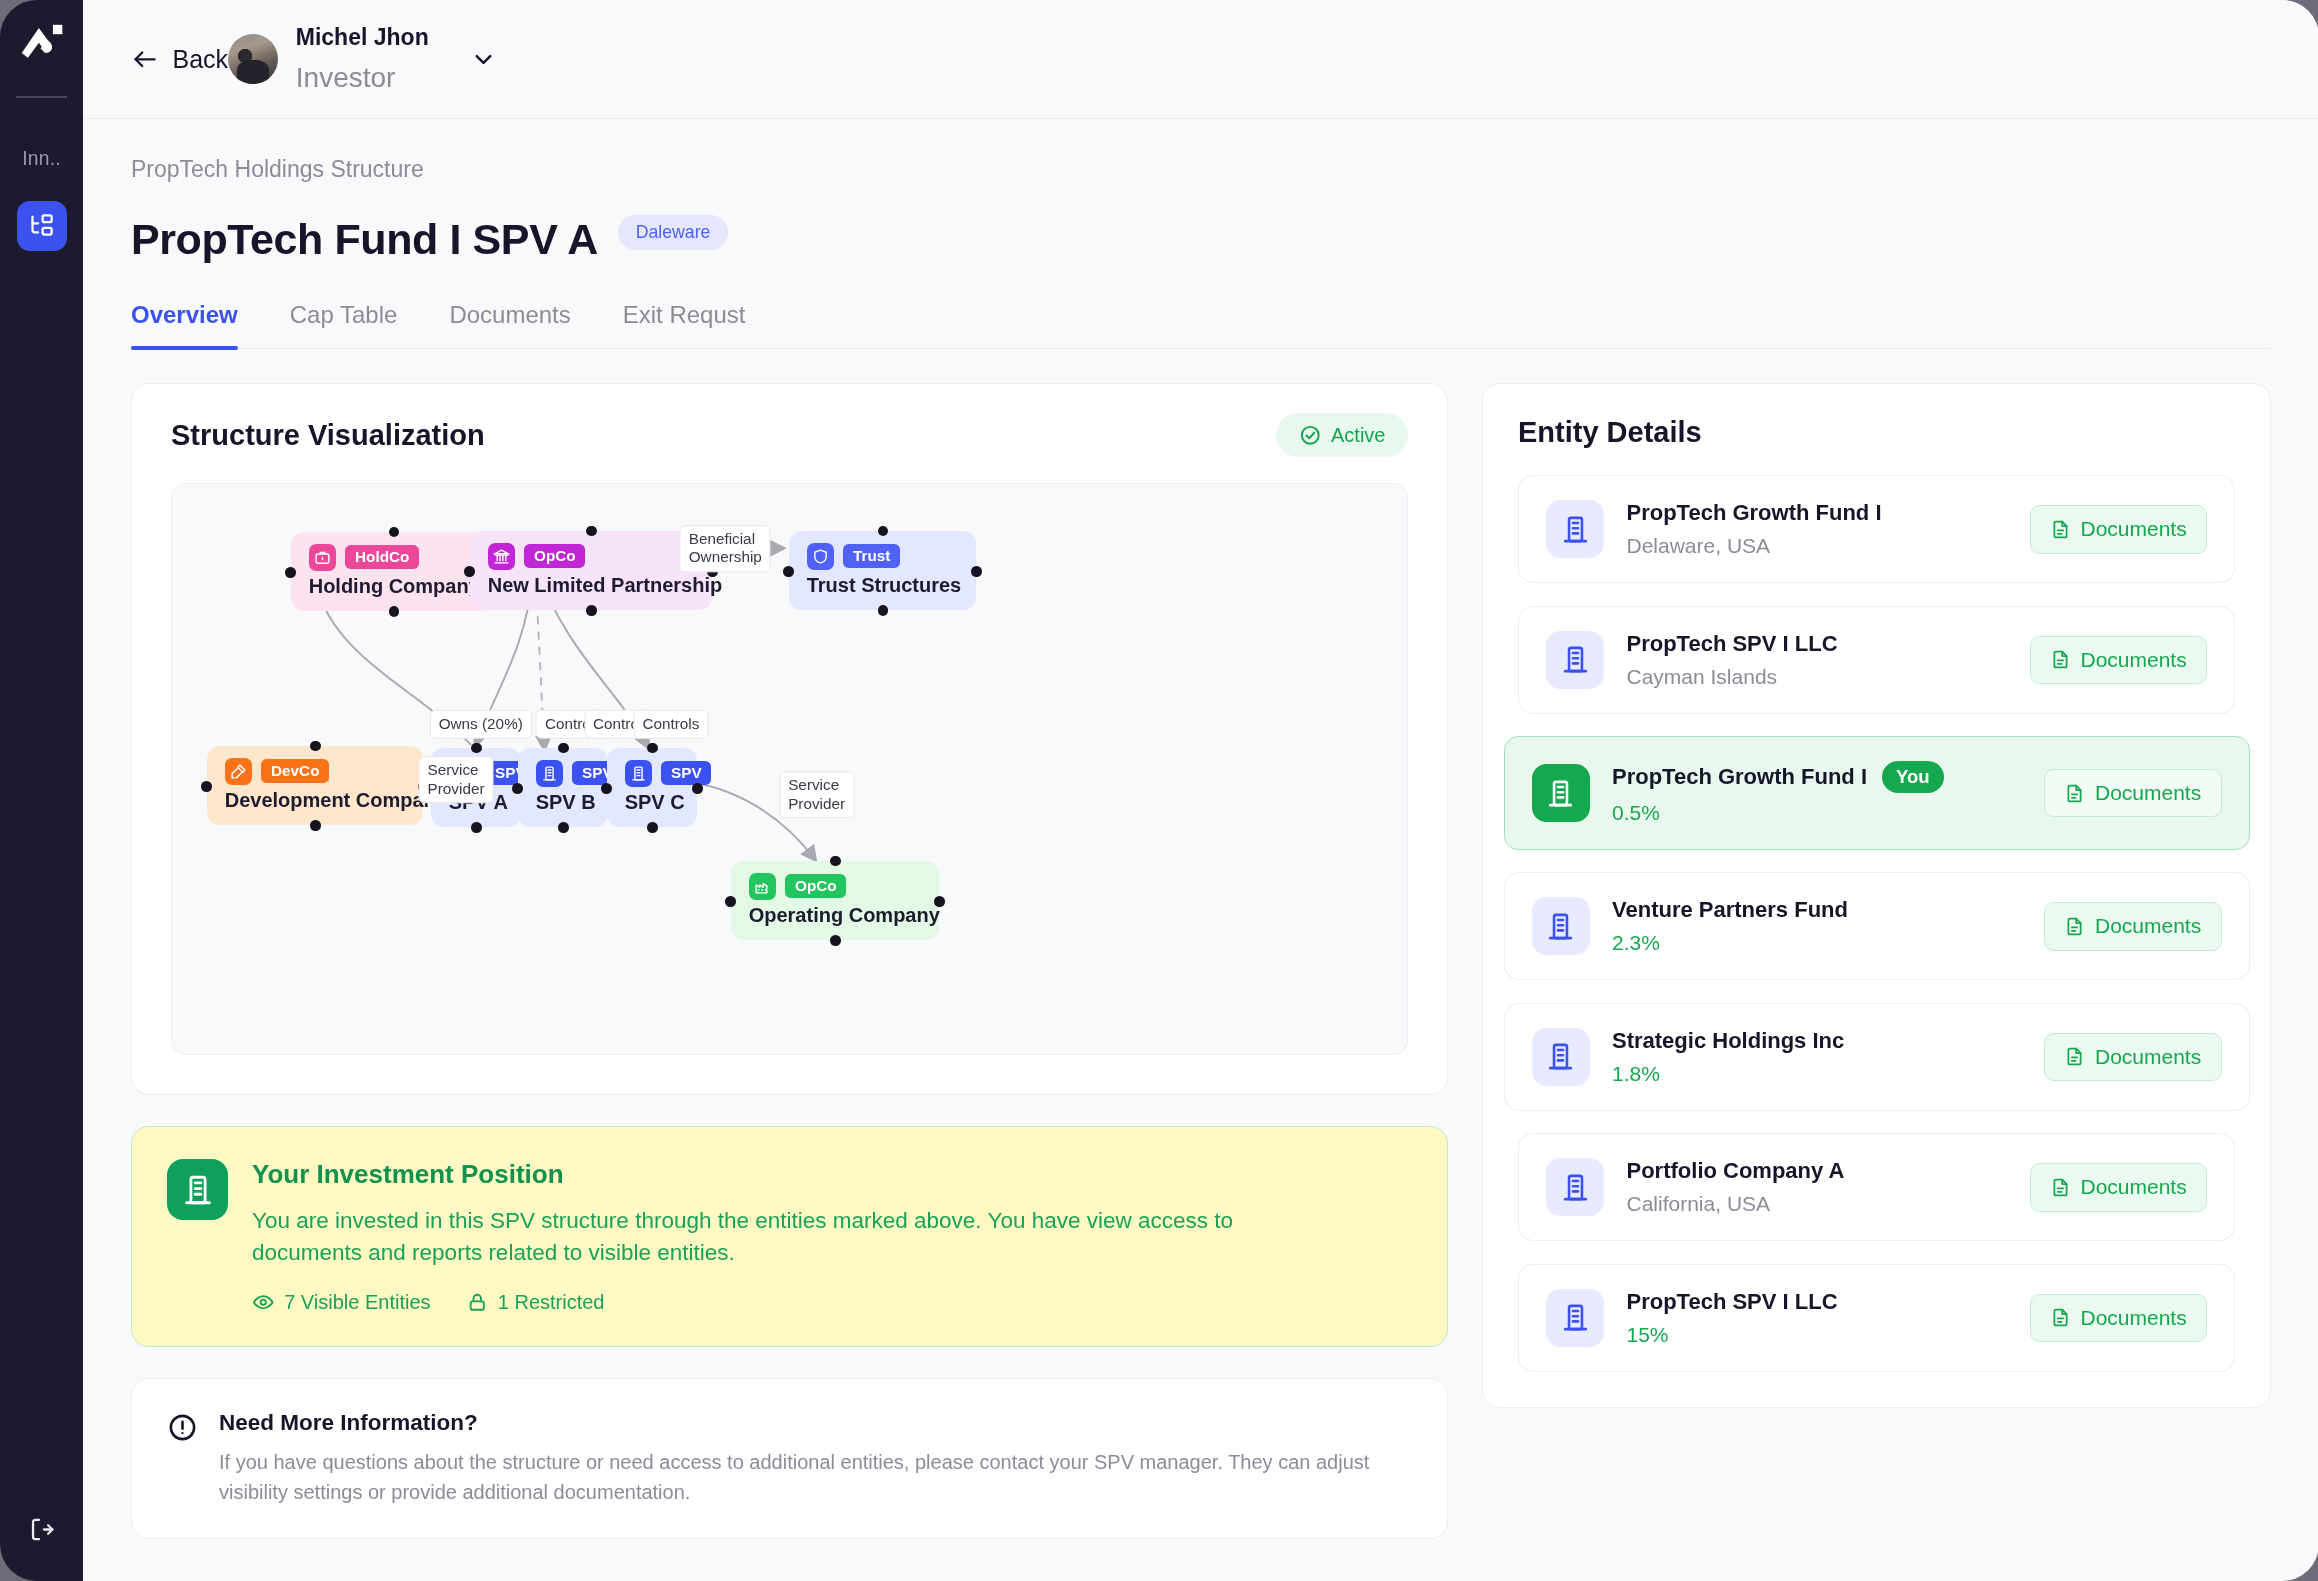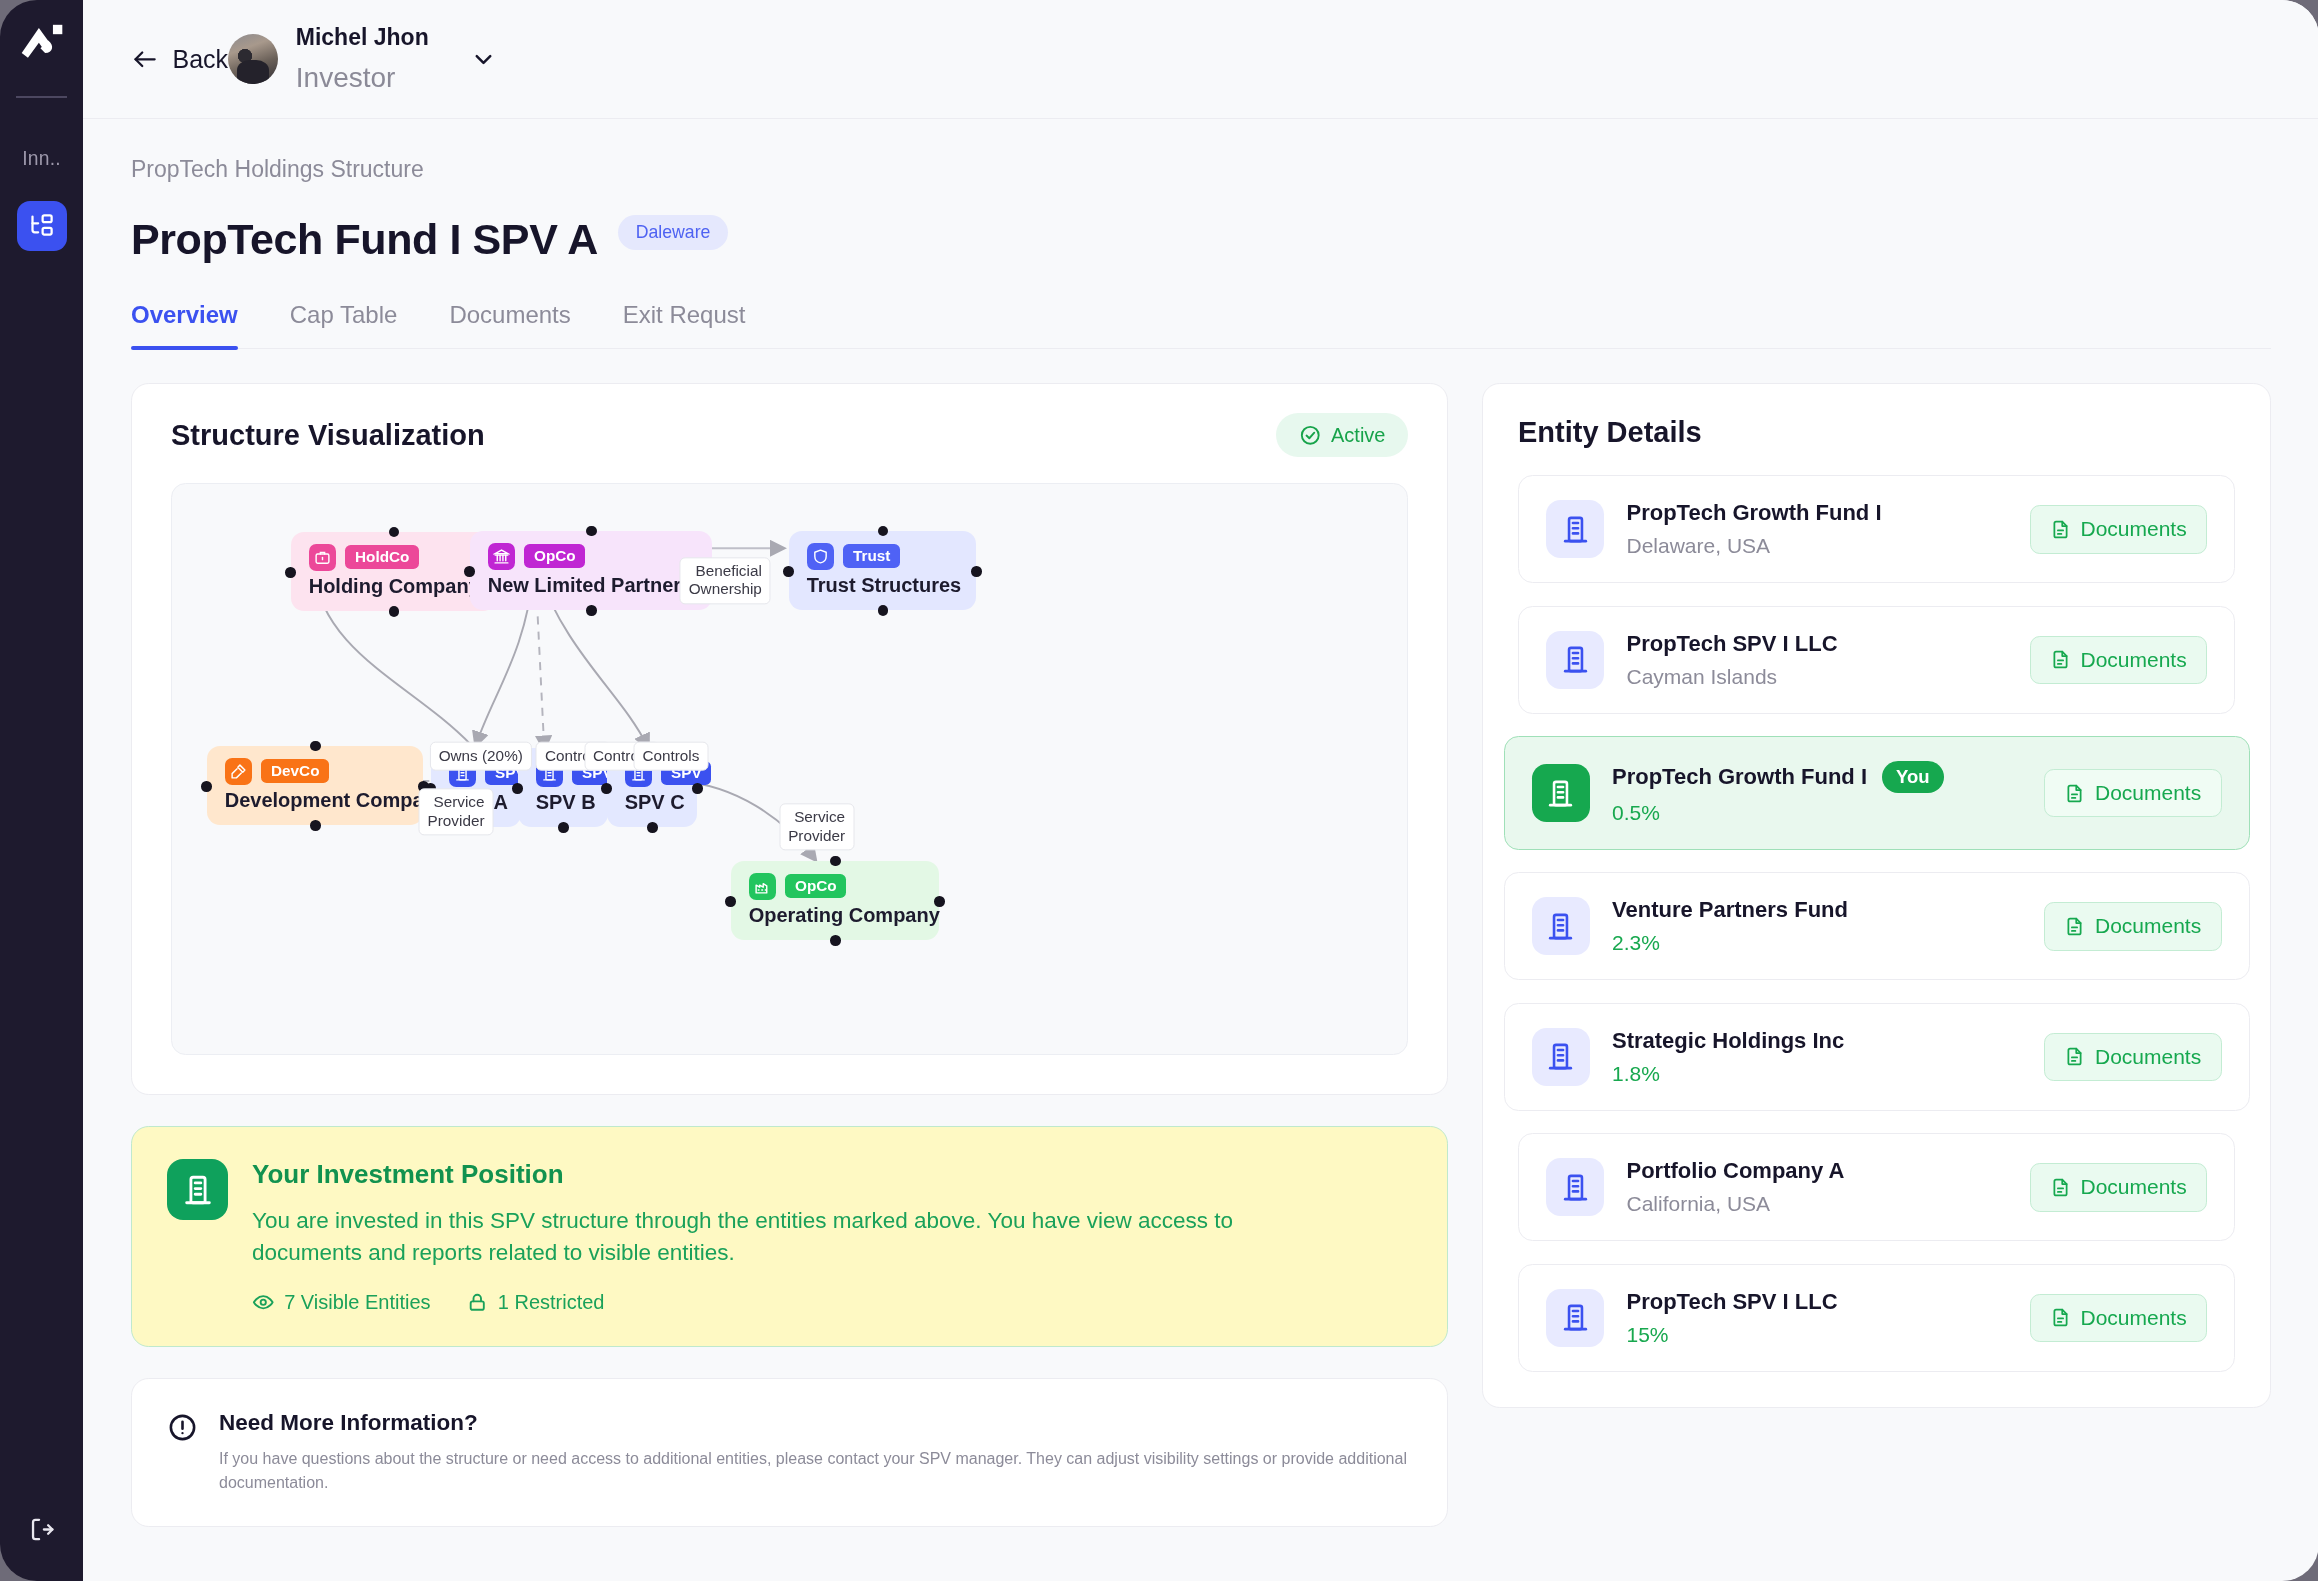--- a/index.html
+++ b/index.html
@@ -183,23 +183,22 @@
   }
   .h-t { top: -5.6px; left: 50%; margin-left: -4.8px; }
   .h-b { bottom: -5.6px; left: 50%; margin-left: -4.8px; }
   .h-l { left: -5.6px; top: 50%; margin-top: -4.8px; }
   .h-r { right: -5.6px; top: 50%; margin-top: -4.8px; }
 
   .edge-label {
     position: absolute;
     background: #fff; border: 1.2px solid #e6e7ec; border-radius: 5.6px;
     font-size: 15.3px; color: #3b3a46; padding: 4px 8px;
-    text-align: right; line-height: 1.22; white-space: pre-line;
+    text-align: left; line-height: 1.22; white-space: pre-line;
     transform: translate(-50%, -50%);
-    margin-top: 32px;
   }
 
   
   .invest-card {
     margin-top: 31px;
     background: #fef9c3; border: 1.6px solid #bfe9cd; border-radius: 17.7px;
     padding: 32px 35px;
     display: flex; gap: 24px; align-items: flex-start;
   }
   .invest-icon {
@@ -213,21 +212,21 @@
   .invest-meta span { display: flex; align-items: center; gap: 9.7px; font-size: 20px; color: #1aa15a; }
   .invest-meta svg { width: 22.5px; height: 22.5px; display:block; }
 
   
   .info-card {
     margin-top: 31px; padding: 31px 35px;
     display: flex; gap: 21px; align-items: flex-start;
   }
   .info-icon svg { width: 31px; height: 31px; display:block; margin-top: 1.6px; }
   .info-title { font-size: 22.5px; font-weight: 700; color: #17152a; }
-  .info-body { font-size: 16px; color: #8c8b99; line-height: 1.5; margin-top: 11.3px; max-width: 1200px; }
+  .info-body { font-size: 20px; color: #8c8b99; line-height: 1.5; margin-top: 11.3px; max-width: 1200px; }
 
   
   .entity-panel { padding: 32px 35px 35px 35px; }
   .entity-title { font-size: 29px; font-weight: 700; color: #17152a; }
   .entity-list { margin-top: 26px; display: flex; flex-direction: column; gap: 22.5px; }
   .entity-row {
     border: 1.6px solid #ececf1; border-radius: 14.5px;
     padding: 24px 27px;
     display: flex; align-items: center; gap: 22.5px;
     background: #fff;

